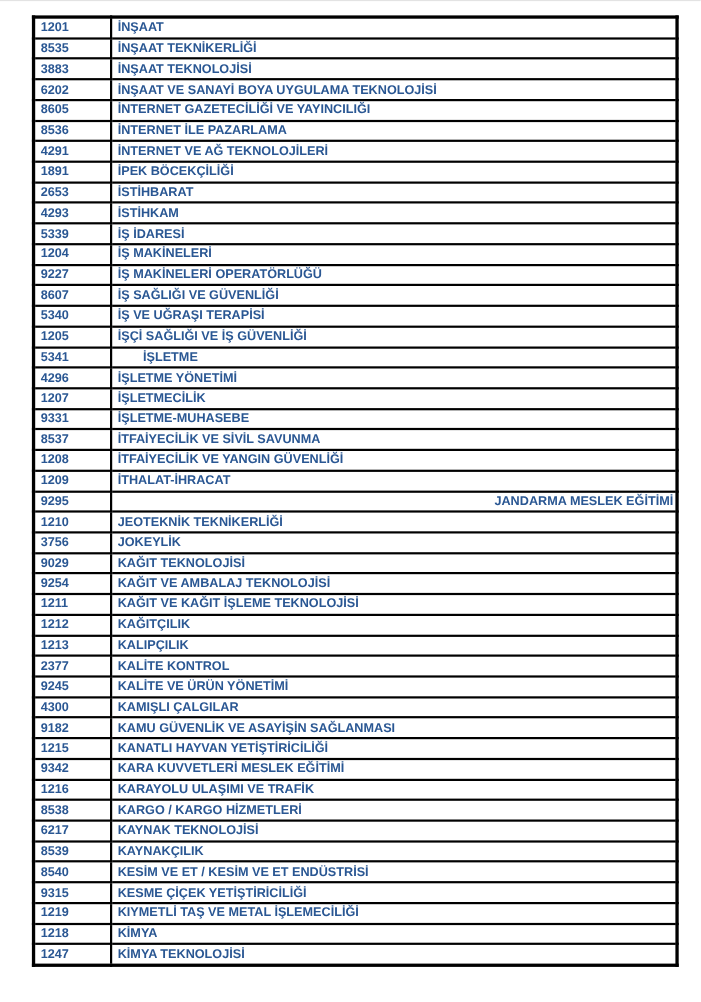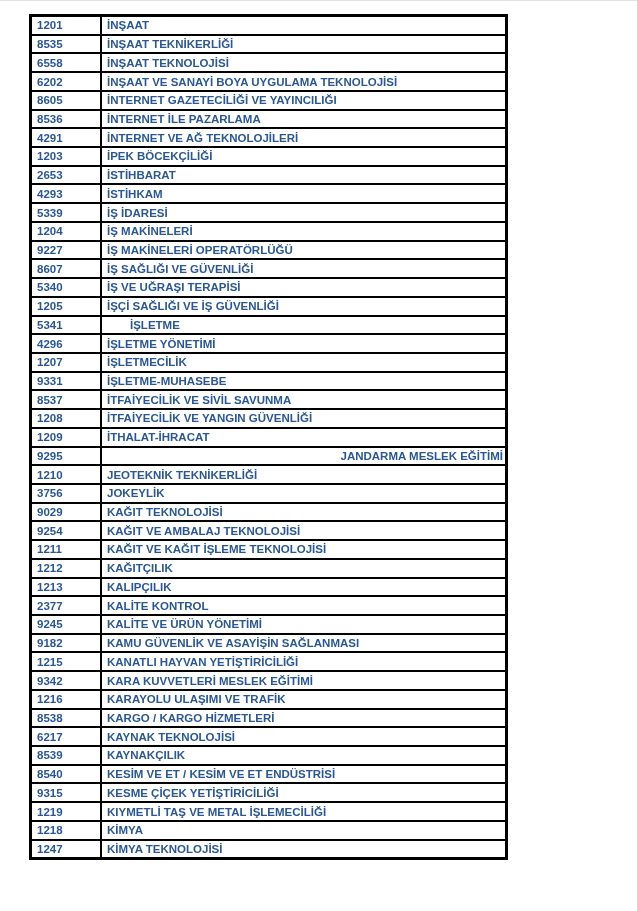--- a/index.html
+++ b/index.html
@@ -17,21 +17,21 @@
   .page {
     position: absolute;
     inset: 0;
     background: #ffffff;
     border-top: 1px solid #e3e3e3;
   }
   table.programs-table {
     position: absolute;
     left: 29px;
     top: 13px;
-    width: 479px;
+    width: 588px;
     border-collapse: collapse;
     table-layout: fixed;
     font-size: 11.5px;
   }
   table.programs-table td {
     border-style: solid;
     border-width: 2px;
     height: 16.73px;
     padding: 0 2px 0 5px;
     overflow: hidden;
@@ -59,41 +59,41 @@
     <tbody>
         <tr>
           <td class="code-cell" style="border-color: rgb(0, 0, 0);">1201</td>
           <td class="name-cell" style="border-color: rgb(0, 0, 0);">İNŞAAT</td>
         </tr>
         <tr>
           <td class="code-cell" style="border-color: rgb(0, 0, 0);">8535</td>
           <td class="name-cell" style="border-color: rgb(0, 0, 0);">İNŞAAT TEKNİKERLİĞİ</td>
         </tr>
         <tr>
-          <td class="code-cell" style="border-color: rgb(0, 0, 0);">6558</td>
+          <td class="code-cell" style="border-color: rgb(0, 0, 0);">3883</td>
           <td class="name-cell" style="border-color: rgb(0, 0, 0);">İNŞAAT TEKNOLOJİSİ</td>
         </tr>
         <tr>
           <td class="code-cell" style="border-color: rgb(0, 0, 0);">6202</td>
           <td class="name-cell" style="border-color: rgb(0, 0, 0);">İNŞAAT VE SANAYİ BOYA UYGULAMA TEKNOLOJİSİ</td>
         </tr>
         <tr>
           <td class="code-cell" style="border-color: rgb(0, 0, 0);">8605</td>
           <td class="name-cell" style="border-color: rgb(0, 0, 0);">İNTERNET GAZETECİLİĞİ VE YAYINCILIĞI</td>
         </tr>
         <tr>
           <td class="code-cell" style="border-color: rgb(0, 0, 0);">8536</td>
           <td class="name-cell" style="border-color: rgb(0, 0, 0);">İNTERNET İLE PAZARLAMA</td>
         </tr>
         <tr>
           <td class="code-cell" style="border-color: rgb(0, 0, 0);">4291</td>
           <td class="name-cell" style="border-color: rgb(0, 0, 0);">İNTERNET VE AĞ TEKNOLOJİLERİ</td>
         </tr>
         <tr>
-          <td class="code-cell" style="border-color: rgb(0, 0, 0);">1203</td>
+          <td class="code-cell" style="border-color: rgb(0, 0, 0);">1891</td>
           <td class="name-cell" style="border-color: rgb(0, 0, 0);">İPEK BÖCEKÇİLİĞİ</td>
         </tr>
         <tr>
           <td class="code-cell" style="border-color: rgb(0, 0, 0);">2653</td>
           <td class="name-cell" style="border-color: rgb(0, 0, 0);">İSTİHBARAT</td>
         </tr>
         <tr>
           <td class="code-cell" style="border-color: rgb(0, 0, 0);">4293</td>
           <td class="name-cell" style="border-color: rgb(0, 0, 0);">İSTİHKAM</td>
         </tr>
@@ -181,20 +181,24 @@
           <td class="code-cell" style="border-color: rgb(0, 0, 0);">1213</td>
           <td class="name-cell" style="border-color: rgb(0, 0, 0);">KALIPÇILIK</td>
         </tr>
         <tr>
           <td class="code-cell" style="border-color: rgb(0, 0, 0);">2377</td>
           <td class="name-cell" style="border-color: rgb(0, 0, 0);">KALİTE KONTROL</td>
         </tr>
         <tr>
           <td class="code-cell" style="border-color: rgb(0, 0, 0);">9245</td>
           <td class="name-cell" style="border-color: rgb(0, 0, 0);">KALİTE VE ÜRÜN YÖNETİMİ</td>
+        </tr>
+        <tr>
+          <td class="code-cell" style="border-color: rgb(0, 0, 0);">4300</td>
+          <td class="name-cell" style="border-color: rgb(0, 0, 0);">KAMIŞLI ÇALGILAR</td>
         </tr>
         <tr>
           <td class="code-cell" style="border-color: rgb(0, 0, 0);">9182</td>
           <td class="name-cell" style="border-color: rgb(0, 0, 0);">KAMU GÜVENLİK VE ASAYİŞİN SAĞLANMASI</td>
         </tr>
         <tr>
           <td class="code-cell" style="border-color: rgb(0, 0, 0);">1215</td>
           <td class="name-cell" style="border-color: rgb(0, 0, 0);">KANATLI HAYVAN YETİŞTİRİCİLİĞİ</td>
         </tr>
         <tr>

